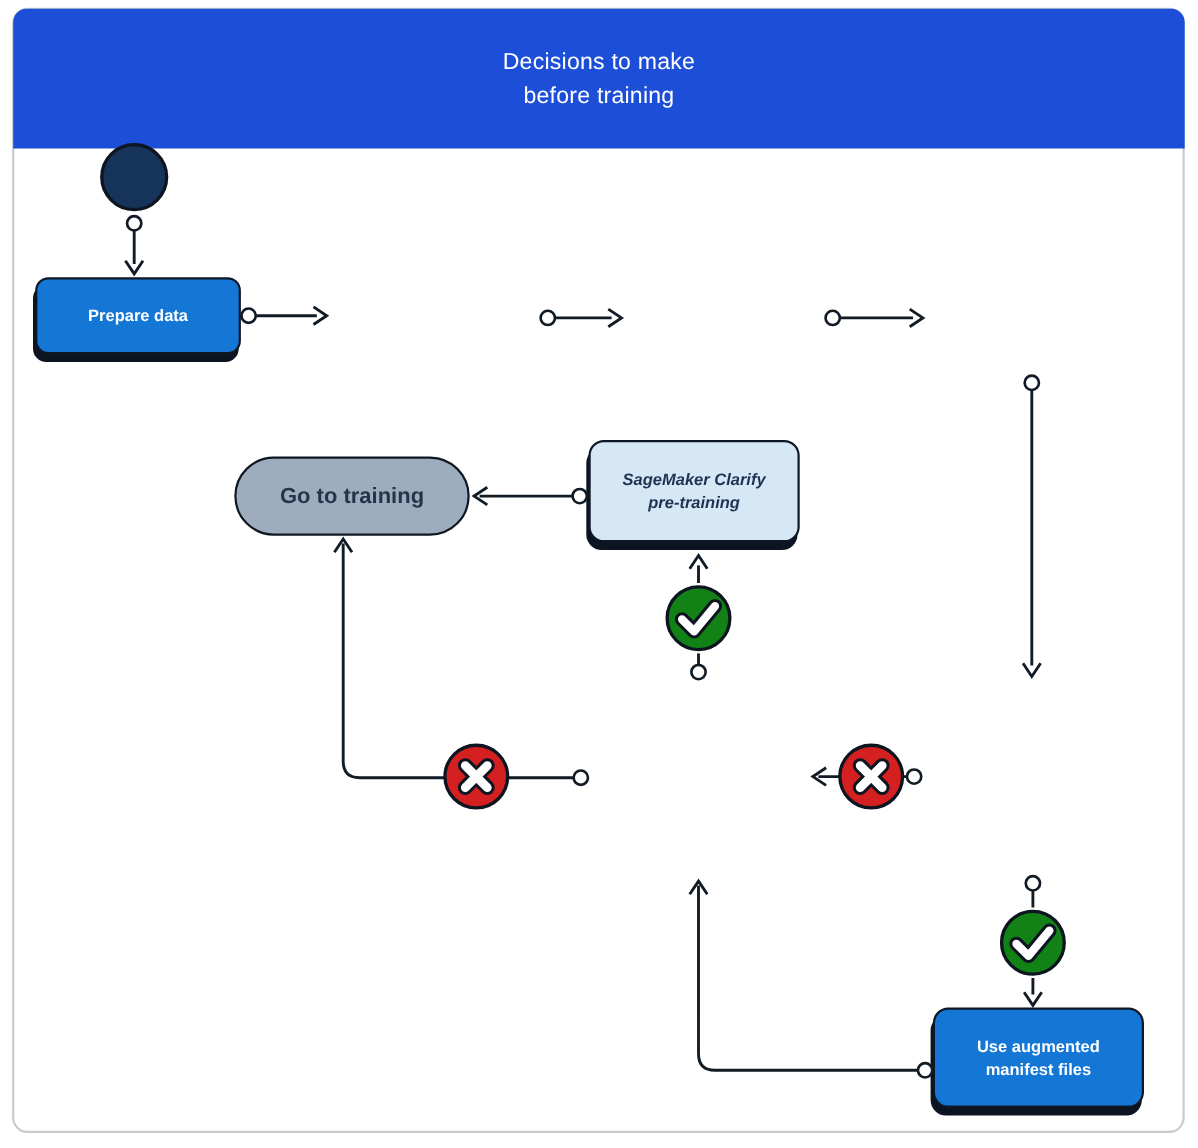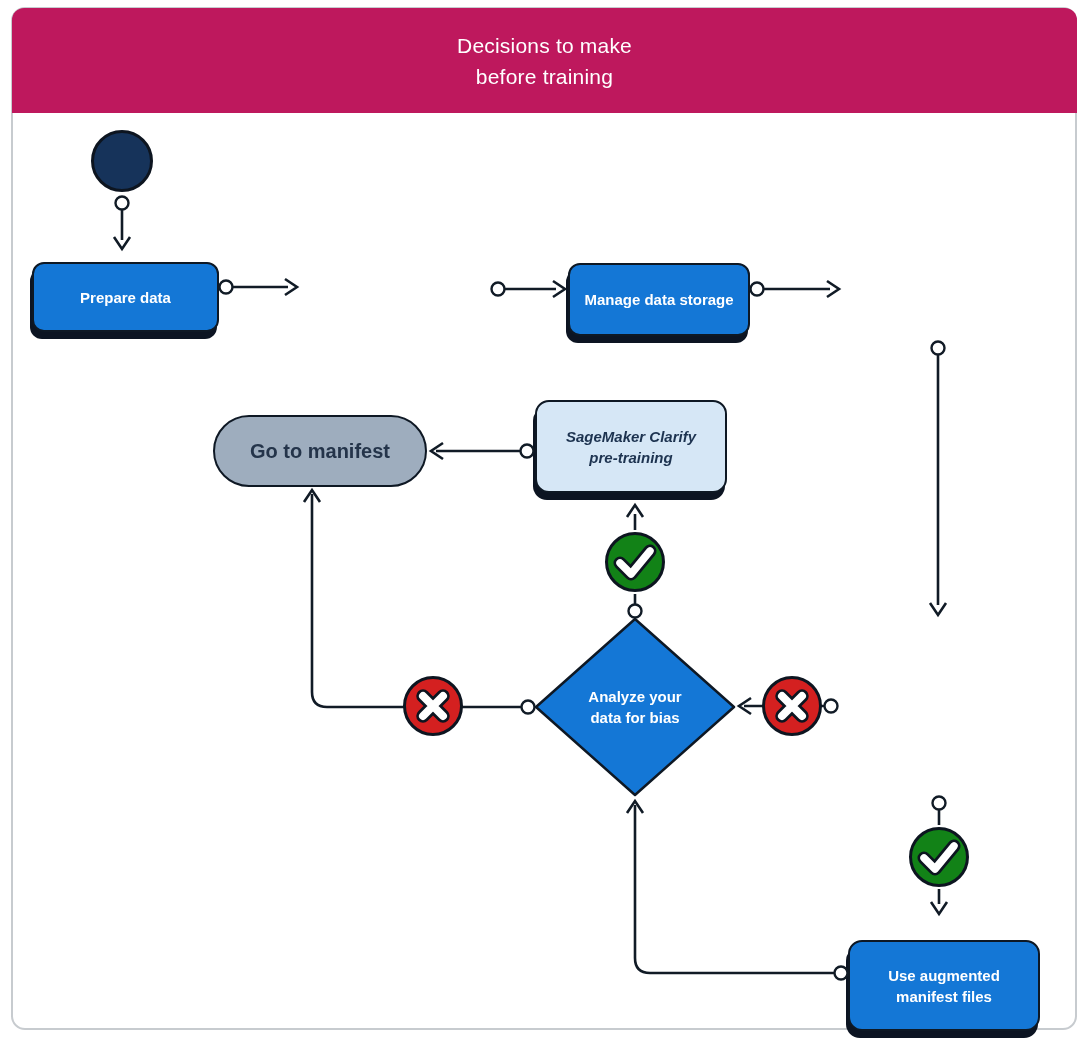--- a/index.html
+++ b/index.html
@@ -7,55 +7,55 @@
     position:relative;width:1089px;height:1044px;background:#ffffff;overflow:hidden;
     font-family:"Liberation Sans","DejaVu Sans",sans-serif;
   }
   
   #card{
     position:absolute;left:11px;top:7px;width:1066px;height:1023px;
     border:2px solid #c7cbcf;border-radius:14px;background:#ffffff;box-sizing:border-box;
   }
   
   #header{
-    position:absolute;left:12px;top:8px;width:1065px;height:105px;
-    background:#be185d;border-radius:12px 12px 0 0;
+    position:absolute;left:12px;top:8px;width:1065px;height:127px;
+    background:#1d4ed8;border-radius:12px 12px 0 0;
     display:flex;align-items:center;justify-content:center;
   }
   #header .title{
     color:#ffffff;font-size:21px;line-height:31px;font-weight:400;
     text-align:center;white-space:pre-line;letter-spacing:.2px;
   }
   
   .node{
     position:absolute;box-sizing:border-box;
     display:flex;align-items:center;justify-content:center;text-align:center;
     font-weight:700;font-size:15px;line-height:21px;white-space:pre-line;
     border:2.5px solid #0e1824;color:#ffffff;
   }
   .blue{background:#1477d6;}
   .shadowed{box-shadow:-2px 7px 0 #0c1422;}
-  .r12{border-radius:12px;margin-top:10px;} .r14{border-radius:14px;}
+  .r12{border-radius:12px;} .r14{border-radius:14px;}
   #node-start{
     position:absolute;left:91px;top:130px;width:62px;height:62px;border-radius:50%;
     background:#16335a;border:3px solid #0d1520;box-sizing:border-box;
   }
   #node-prepare{left:32px;top:252px;width:187px;height:70px;}
   #node-choose{left:300px;top:240px;width:191px;height:93px;}
   #node-manage{left:568px;top:253px;width:182px;height:73px;}
   #node-setup{left:842px;top:240px;width:191px;height:93px;}
   #node-clarify{
     left:535px;top:400px;width:192px;height:93px;
     background:#d6e7f6;color:#1d3least;color:#1d3350;font-style:italic;
   }
   #node-go{
     left:213px;top:415px;width:214px;height:72px;border-radius:36px;
     background:#9eadbe;color:#24344a;font-size:20px;
   }
-  #node-manifest{left:848px;top:940px;width:192px;height:91px;}
+  #node-manifest{left:848px;top:916px;width:192px;height:91px;}
   
   .diamond{position:absolute;}
   .diamond svg{position:absolute;left:0;top:0;overflow:visible;}
   .diamond .dlabel{
     position:absolute;inset:0;display:flex;align-items:center;justify-content:center;
     text-align:center;color:#ffffff;font-weight:700;font-size:15px;line-height:21px;
     white-space:pre-line;
   }
   #node-analyze{left:535px;top:618px;width:200px;height:178px;}
   #node-filemode{left:838px;top:618px;width:202px;height:178px;}
@@ -78,41 +78,31 @@
 before training</div>
   </div>
 
   <div id="node-start"></div>
 
   <div id="node-prepare" class="node blue r12 shadowed">
     <span>Prepare data</span>
   </div>
 
 
-  <div id="node-manage" class="node blue r12 shadowed">
-    <span>Manage data storage</span>
-  </div>
 
 
   <div id="node-clarify" class="node r14 shadowed">
     <span>SageMaker Clarify
 pre-training</span>
   </div>
 
   <div id="node-go" class="node">
-    <span>Go to manifest</span>
+    <span>Go to training</span>
   </div>
 
-  <div id="node-analyze" class="diamond">
-    <svg width="200" height="178" viewBox="0 0 200 178">
-      <polygon points="100,1 199,89 100,177 1,89" fill="#1477d6" stroke="#0e1824" stroke-width="2.5" stroke-linejoin="round"></polygon>
-    </svg>
-    <div class="dlabel">Analyze your
-data for bias</div>
-  </div>
 
 
   <div id="node-manifest" class="node blue r14 shadowed">
     <span>Use augmented
 manifest files</span>
   </div>
 
   <svg id="edges" width="1089" height="1044" viewBox="0 0 1089 1044">
     <g>
       <circle cx="122" cy="203" r="6.5"></circle>

